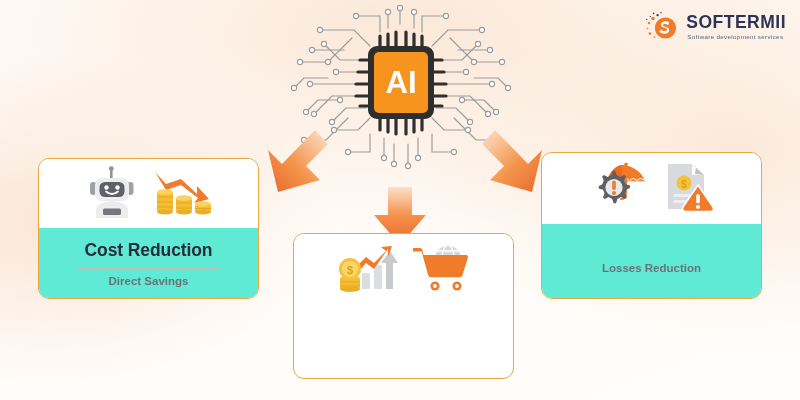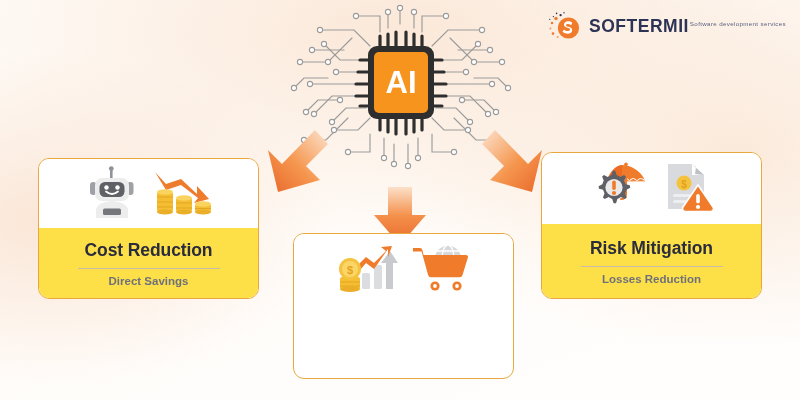--- a/index.html
+++ b/index.html
@@ -18,21 +18,21 @@
   }
 
   .stage { position: absolute; inset: 0; }
 
   
   .logo {
     position: absolute; right: 14px; top: 10px;
     display: flex; align-items: center; gap: 7px;
   }
   .logo-mark { position: relative; width: 34px; height: 34px; }
-  .logo-text-wrap { display: flex; flex-direction: row; line-height: 1; }
+  .logo-text-wrap { display: flex; flex-direction: column; line-height: 1; }
   .logo-word {
     font-size: 17.5px; font-weight: bold; letter-spacing: 0.5px;
     color: #2C3355;
   }
   .logo-tag {
     font-size: 6.2px; color: #5A6180; letter-spacing: 0.35px;
     margin-top: 3px; margin-left: 1px;
   }
 
   
@@ -62,21 +62,21 @@
     background: #FFFFFF;
     display: flex; align-items: center; justify-content: center;
     gap: 14px;
     flex: 0 0 auto;
   }
   .card-left   .card-icons { height: 69px; }
   .card-center .card-icons { height: 71px; }
   .card-right  .card-icons { height: 71px; }
 
   .card-body {
-    background: #fde047;
+    background: #5eead4;
     flex: 1 1 auto;
     display: flex; flex-direction: column; align-items: center;
     justify-content: center;
     padding: 0 16px;
     box-sizing: border-box;
   }
   .card-title {
     font-size: 17.5px; font-weight: bold; color: #2A2B3C;
     letter-spacing: -0.1px; text-align: center;
     white-space: nowrap;
@@ -397,19 +397,18 @@
             <rect x="11" y="33" width="18" height="3" rx="1.5"></rect>
             <rect x="11" y="39" width="14" height="3" rx="1.5"></rect>
           </g>
           <path d="M36 24 L51 46 a3 3 0 0 1 -2.6 4.6 L23.6 50.6 a3 3 0 0 1 -2.6 -4.6 Z" fill="#F07B2A" stroke="#FFFFFF" stroke-width="1.6"></path>
           <rect x="34.2" y="33" width="3.6" height="9.5" rx="1.8" fill="#FFFFFF"></rect>
           <circle cx="36" cy="46" r="2.1" fill="#FFFFFF"></circle>
         </svg>
       </span>
     </div>
     <div class="card-body">
-      <div class="card-title">Risk Mitigation</div>
       <div class="card-rule"></div>
       <div class="card-sub">Losses Reduction</div>
     </div>
   </div>
 
 </div>
 
 </body></html>

